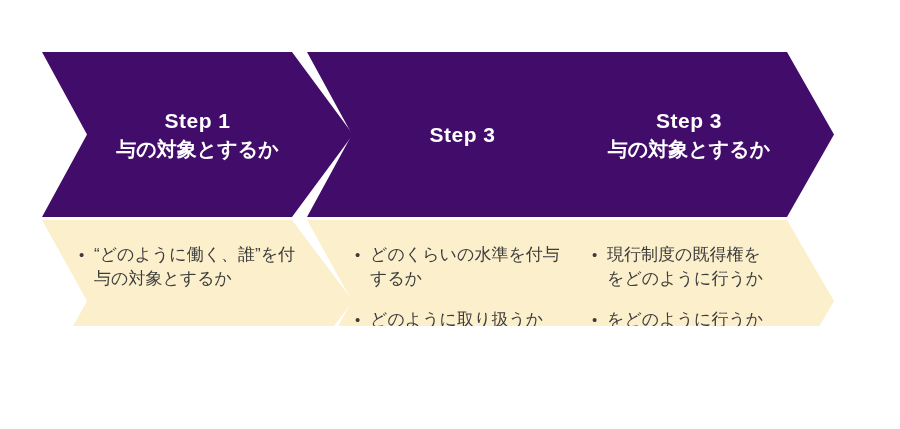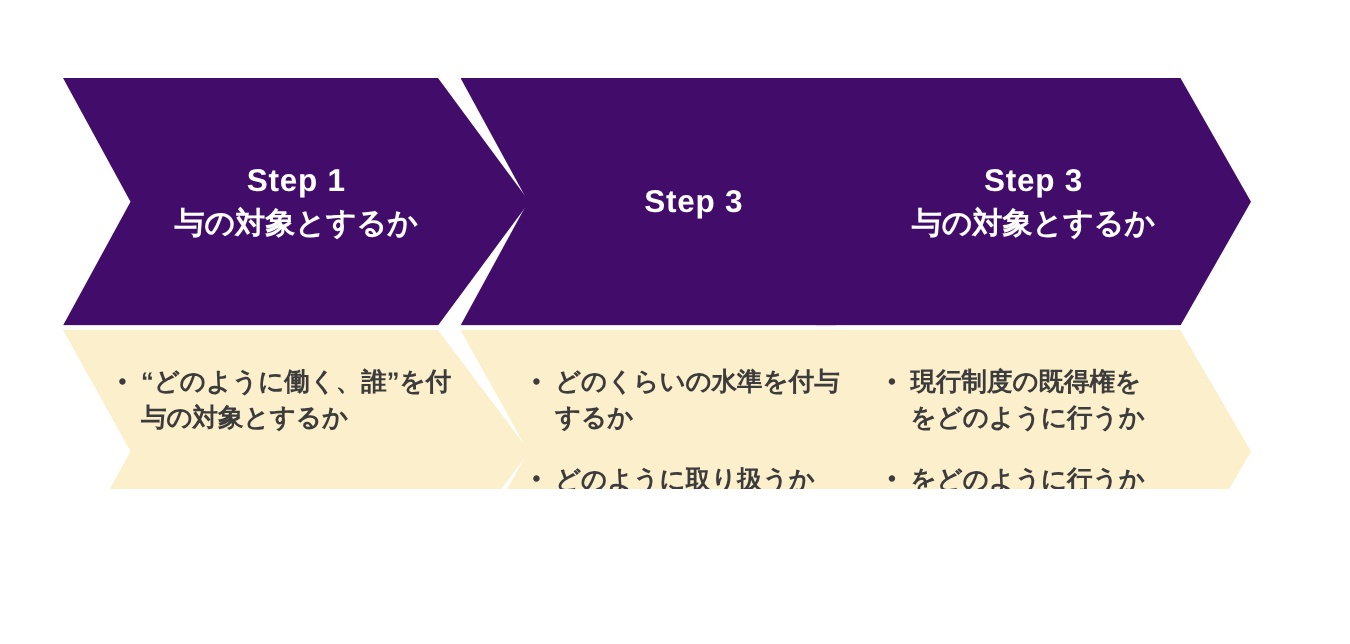--- a/index.html
+++ b/index.html
@@ -28,21 +28,20 @@
 
   .chev {
     clip-path: polygon(
       0 0,
       calc(100% - var(--tip)) 0,
       100% 50%,
       calc(100% - var(--tip)) 100%,
       0 100%,
       var(--notch) 50%
     );
-    font-weight: bold;
   }
   .chev-header {
     height: 165px;
     background: var(--chevron-header, #420C6B);
     color: var(--header-text, #ffffff);
     display: flex;
     flex-direction: column;
     justify-content: center;
     align-items: center;
     text-align: center;

